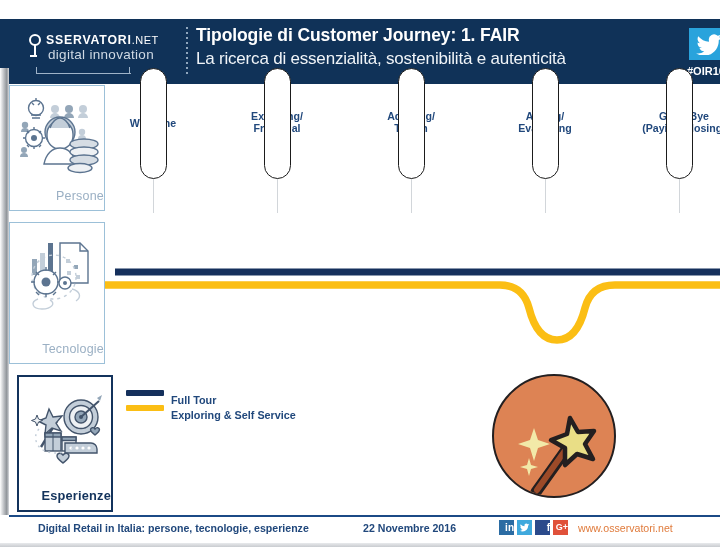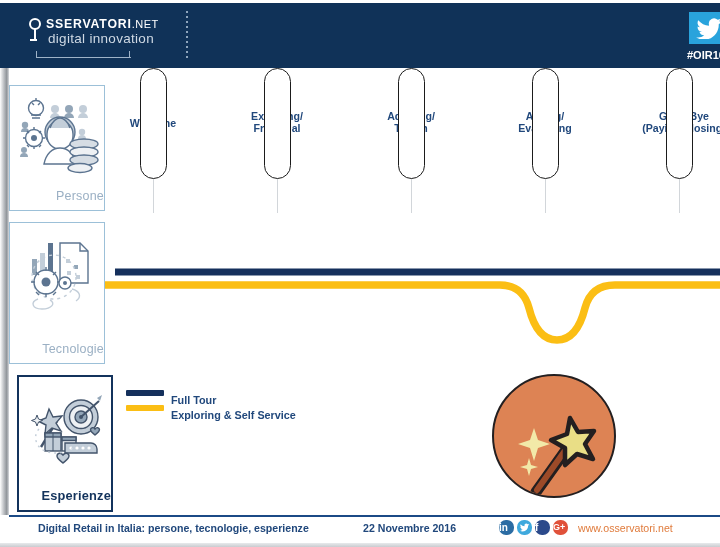--- a/index.html
+++ b/index.html
@@ -11,21 +11,21 @@
   }
   #slide {
     position: relative;
     width: 720px; height: 547px;
     background: #ffffff;
     overflow: hidden;
   }
 
   
   #header {
-    position: absolute; left: 0; top: 0; width: 720px; height: 68px;
+    position: absolute; left: 0; top: 16px; width: 720px; height: 68px;
     background: #103258;
     overflow: hidden;
   }
   #header-topline {
     position: absolute; left: 0; top: 0; width: 720px; height: 3px;
     background: #ffffff;
   }
   #logo-block {
     position: absolute; left: 29px; top: 17px; width: 152px; height: 44px;
   }
@@ -197,21 +197,21 @@
     font-size: 10.6px; font-weight: bold; color: #21487c; white-space: nowrap;
   }
   #footer-date {
     position: absolute; left: 363px; top: 5px;
     font-size: 10.6px; font-weight: bold; color: #21487c; white-space: nowrap;
   }
   #social { position: absolute; left: 499px; top: 3px; height: 15px; }
   .soc {
     position: absolute; top: 0; width: 15px; height: 15px;
     color: #ffffff; font-weight: bold; font-size: 10px;
-    text-align: left; line-height: 15px; border-radius: 7px;
+    text-align: right; line-height: 15px;
   }
   #soc-li { left: 0;  background: #2b6ca3; }
   #soc-tw { left: 18px; background: #3fa9dd; }
   #soc-fb { left: 36px; background: #2b4a8b; }
   #soc-gp { left: 54px; background: #e0513a; font-size: 9px; }
   #soc-tw svg { position: absolute; left: 2px; top: 2px; }
   #footer-url {
     position: absolute; left: 578px; top: 5px;
     font-size: 10.6px; color: #e07b3c; white-space: nowrap;
   }
@@ -232,20 +232,24 @@
       </div>
       <div class="logo-row1"><span>SSERVATORI</span><span class="dotnet">.NET</span></div>
       <div class="logo-row2">digital innovation</div>
       <div class="logo-underline-tick"></div>
       <div class="logo-underline"></div>
       <div class="logo-underline-tick2"></div>
     </div>
 
     <div id="title-sep"></div>
 
+    <div id="title-block">
+      <div id="title-main">Tipologie di Customer Journey: 1. FAIR</div>
+      <div id="title-sub">La ricerca di essenzialità, sostenibilità e autenticità</div>
+    </div>
 
     <div id="twitter-badge">
       <svg width="30" height="22" viewBox="0 0 30 22" aria-hidden="true">
         <path fill="#ffffff" d="M28 3.4c-1 .45-2.1.76-3.2.9A5.1 5.1 0 0 0 27 1.6a10.4 10.4 0 0 1-3.3 1.26A5.2 5.2 0 0 0 14.9 7.5c0 .4.05.8.13 1.18A14.8 14.8 0 0 1 4.3 3.3a5.2 5.2 0 0 0 1.6 6.95 5.1 5.1 0 0 1-2.35-.65v.07a5.2 5.2 0 0 0 4.17 5.1 5.2 5.2 0 0 1-2.34.1 5.2 5.2 0 0 0 4.86 3.6A10.4 10.4 0 0 1 2 20.3a14.7 14.7 0 0 0 7.96 2.34c9.55 0 14.78-7.9 14.78-14.76l-.02-.67A10.5 10.5 0 0 0 28 3.4z"></path>
       </svg>
     </div>
     <div id="hashtag">#OIR16</div>
   </div>
 
   <div id="edge-strip"></div>

